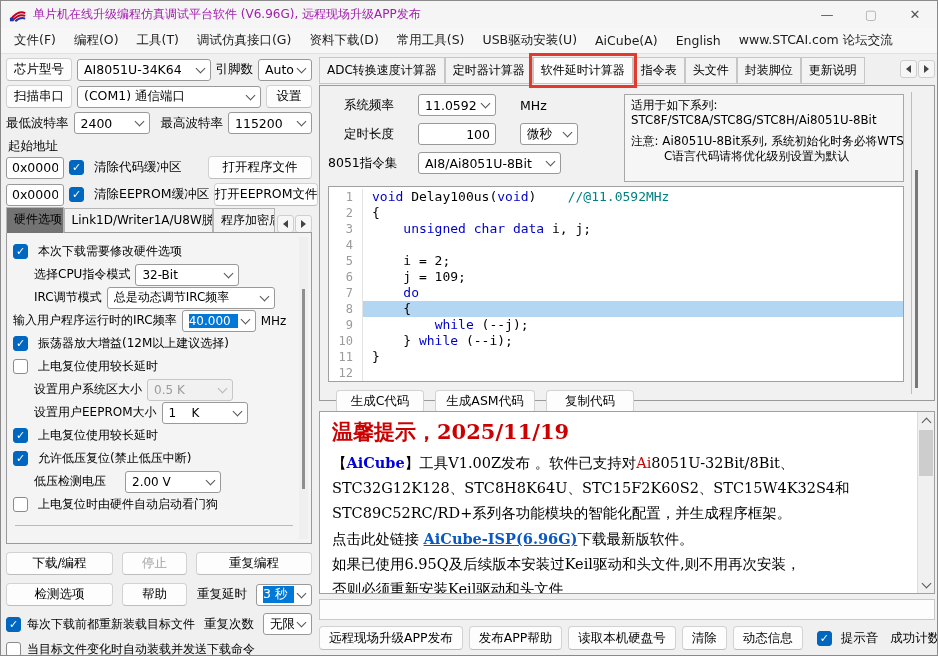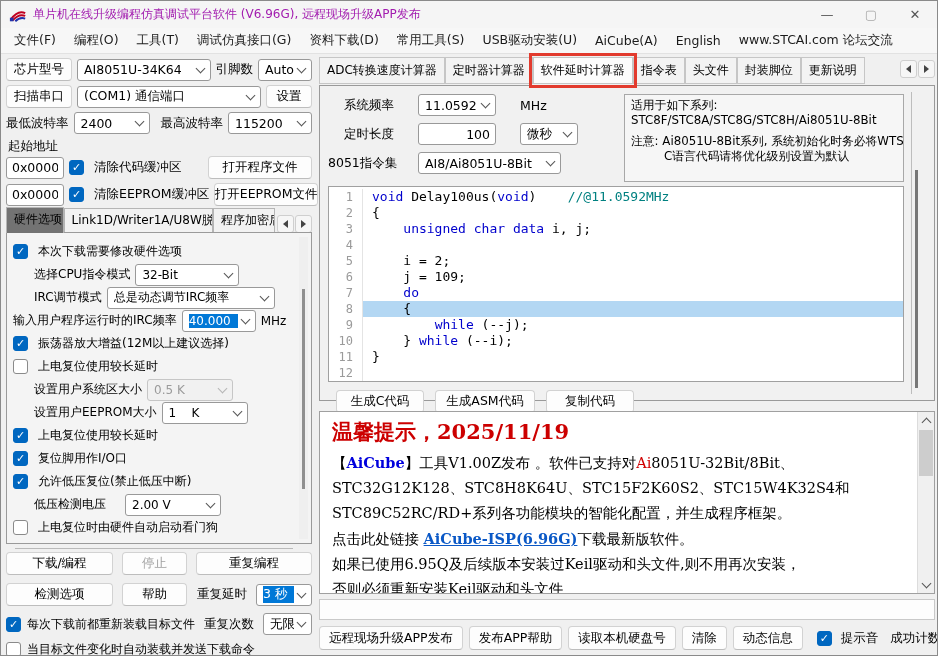--- a/index.html
+++ b/index.html
@@ -266,24 +266,20 @@
           <span class="sel-text">1    K</span>
           <span class="chev"></span>
         </div>
       </div>
       <div class="hw-row">
         <span class="cb on"></span>
         <span class="lab">上电复位使用较长延时</span>
       </div>
       <div class="hw-row">
         <span class="cb on"></span>
-        <span class="lab">复位脚用作I/O口</span>
-      </div>
-      <div class="hw-row">
-        <span class="cb on"></span>
         <span class="lab">允许低压复位(禁止低压中断)</span>
       </div>
       <div class="hw-row indent">
         <span class="lab">低压检测电压</span>
         <div class="select" style="width:96px;margin-left:14px">
           <span class="sel-text">2.00 V</span>
           <span class="chev"></span>
         </div>
       </div>
       <div class="hw-row">

